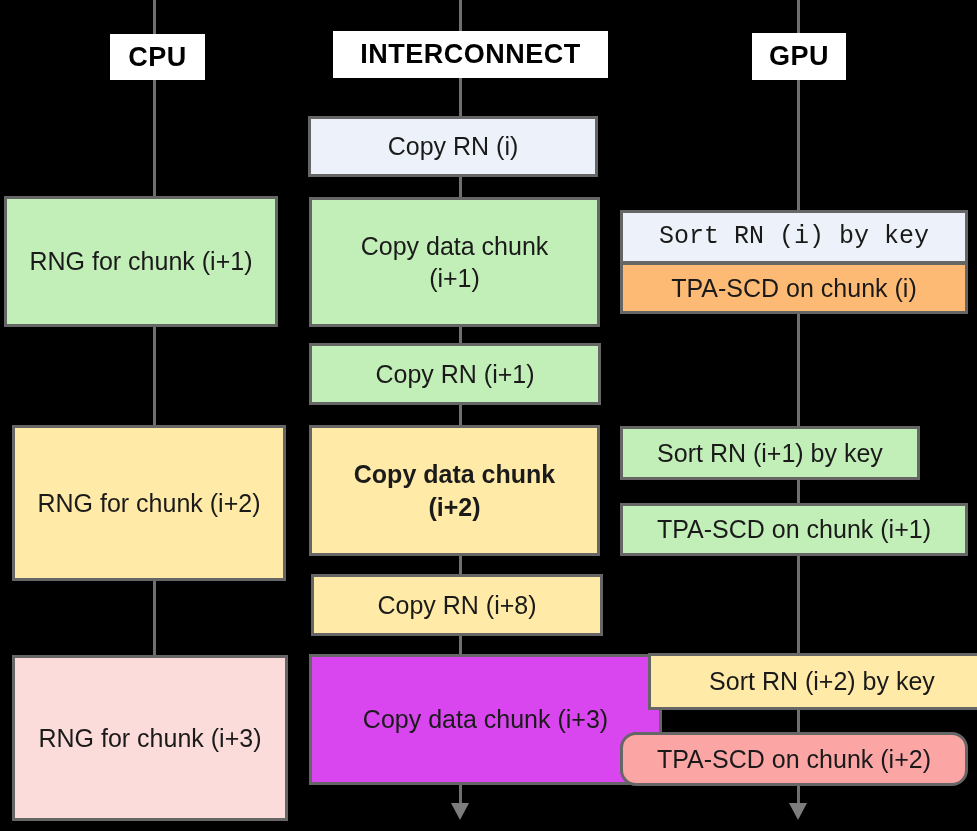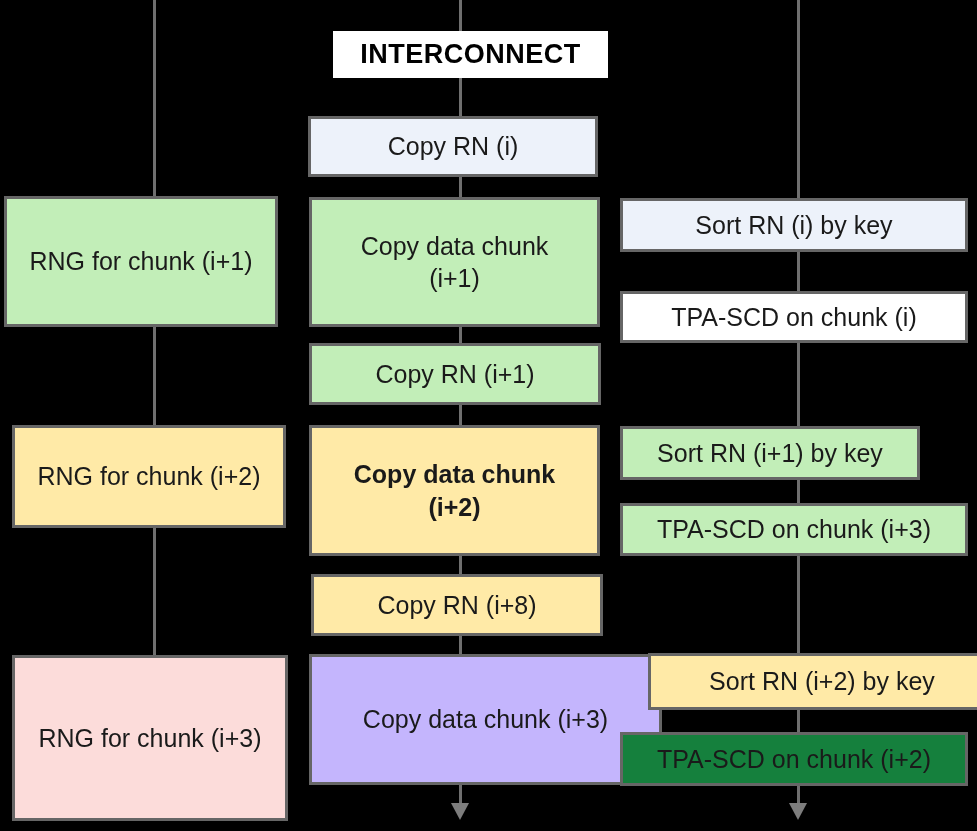--- a/index.html
+++ b/index.html
@@ -59,66 +59,68 @@
 <div class="canvas">
 
   <div class="lane-line" style="left:153px;"></div>
   <div class="lane-line" style="left:459px;"></div>
   <div class="lane-line" style="left:797px;"></div>
 
   <div class="arrow-head" style="left:145px;top:803px;"></div>
   <div class="arrow-head" style="left:451px;top:803px;"></div>
   <div class="arrow-head" style="left:789px;top:803px;"></div>
 
+  <div class="lane-header" style="left:110px;top:34px;width:95px;height:46px;">CPU</div>
   <div class="lane-header" style="left:333px;top:31px;width:275px;height:47px;">INTERCONNECT</div>
+  <div class="lane-header" style="left:752px;top:33px;width:94px;height:47px;">GPU</div>
 
   <div class="box" style="left: 308px; top: 116px; width: 290px; height: 61px; background-color: rgb(237, 242, 250);">
     <span>Copy RN (i)</span>
   </div>
 
   <div class="box" style="left: 4px; top: 196px; width: 274px; height: 131px; background-color: rgb(194, 238, 184);">
     <span>RNG for chunk (i+1)</span>
   </div>
   <div class="box wrap" style="left: 309px; top: 197px; width: 291px; height: 130px; background-color: rgb(194, 238, 184);">
     <span>Copy data chunk (i+1)</span>
   </div>
-  <div class="box" style="left: 620px; top: 198px; width: 348px; height: 54px; background-color: rgb(237, 242, 250);">
+  <div class="box" style="left: 620px; top: 210px; width: 348px; height: 54px; background-color: rgb(237, 242, 250); font-family: Liberation Mono, monospace;">
     <span>Sort RN (i) by key</span>
   </div>
-  <div class="box" style="left: 620px; top: 291px; width: 348px; height: 52px; background-color: #ffffff;">
+  <div class="box" style="left: 620px; top: 262px; width: 348px; height: 52px; background-color: #fdba74;">
     <span>TPA-SCD on chunk (i)</span>
   </div>
 
   <div class="box" style="left: 309px; top: 343px; width: 292px; height: 62px; background-color: rgb(194, 238, 184);">
     <span>Copy RN (i+1)</span>
   </div>
 
-  <div class="box" style="left: 12px; top: 425px; width: 274px; height: 103px; background-color: rgb(255, 234, 167); text-align: center;">
+  <div class="box" style="left: 12px; top: 425px; width: 274px; height: 156px; background-color: rgb(255, 234, 167); text-align: center;">
     <span>RNG for chunk (i+2)</span>
   </div>
   <div class="box wrap" style="left: 309px; top: 425px; width: 291px; height: 131px; background-color: rgb(255, 234, 167); font-weight: bold;">
     <span>Copy data chunk (i+2)</span>
   </div>
   <div class="box" style="left: 620px; top: 426px; width: 300px; height: 54px; background-color: rgb(194, 238, 184);">
     <span>Sort RN (i+1) by key</span>
   </div>
   <div class="box" style="left: 620px; top: 503px; width: 348px; height: 53px; background-color: rgb(194, 238, 184);">
-    <span>TPA-SCD on chunk (i+3)</span>
+    <span>TPA-SCD on chunk (i+1)</span>
   </div>
 
   <div class="box" style="left: 311px; top: 574px; width: 292px; height: 62px; background-color: rgb(255, 234, 167);">
     <span>Copy RN (i+8)</span>
   </div>
 
   <div class="box" style="left: 12px; top: 655px; width: 276px; height: 166px; background-color: rgb(252, 220, 218);">
     <span>RNG for chunk (i+3)</span>
   </div>
-  <div class="box wrap" style="left: 309px; top: 654px; width: 353px; height: 131px; background-color: #c4b5fd;">
+  <div class="box wrap" style="left: 309px; top: 654px; width: 353px; height: 131px; background-color: #d946ef;">
     <span>Copy data chunk (i+3)</span>
   </div>
   <div class="box" style="left: 620px; top: 653px; width: 348px; height: 57px; background-color: rgb(255, 234, 167); margin-left: 28px;">
     <span>Sort RN (i+2) by key</span>
   </div>
-  <div class="box" style="left: 620px; top: 732px; width: 348px; height: 54px; background-color: #15803d;">
+  <div class="box" style="left: 620px; top: 732px; width: 348px; height: 54px; background-color: #fca5a5; border-radius: 16px;">
     <span>TPA-SCD on chunk (i+2)</span>
   </div>
 
 </div>
 
 </body></html>

